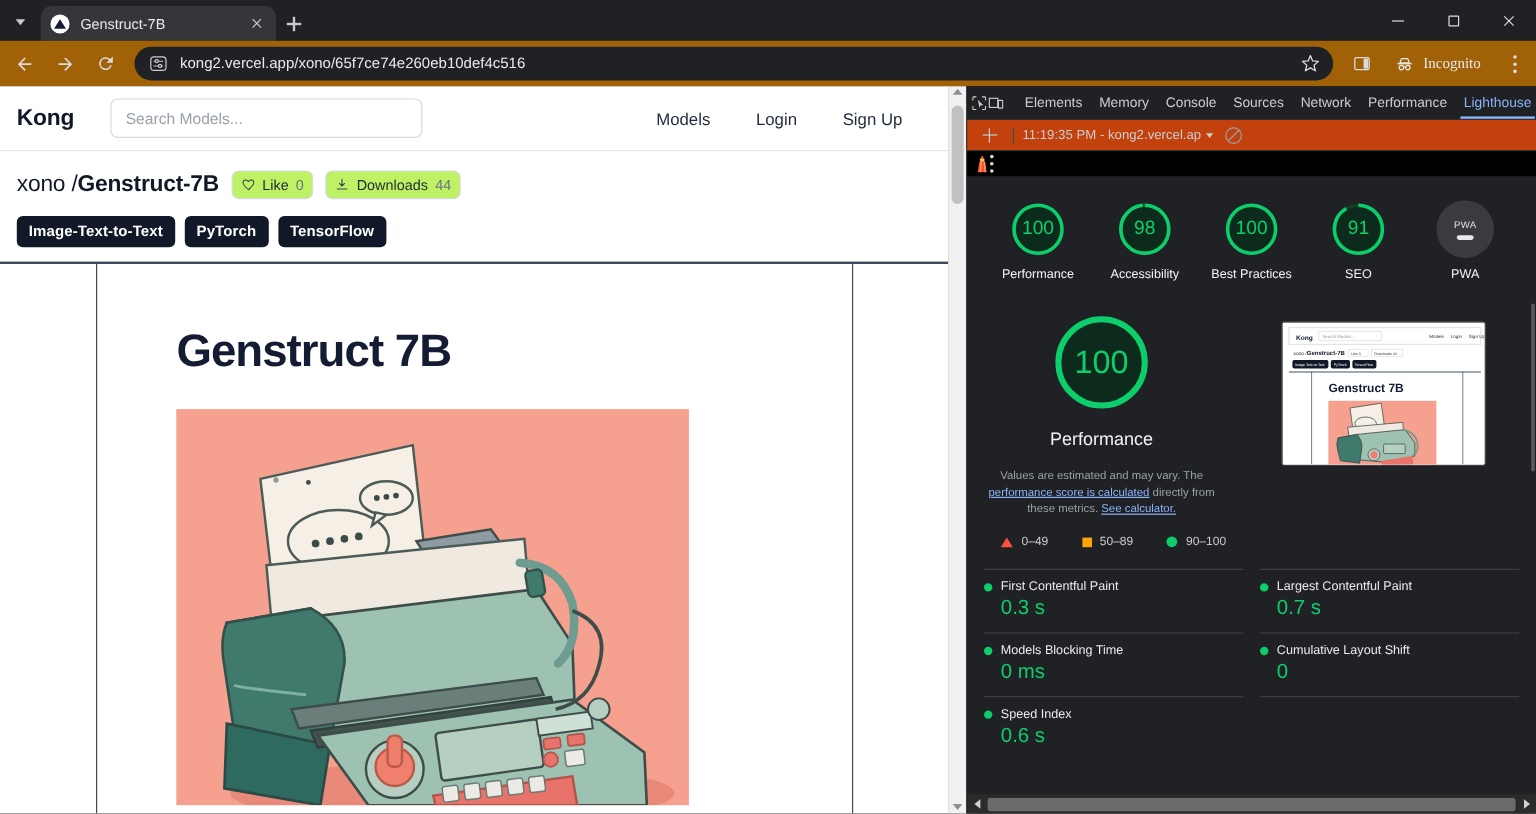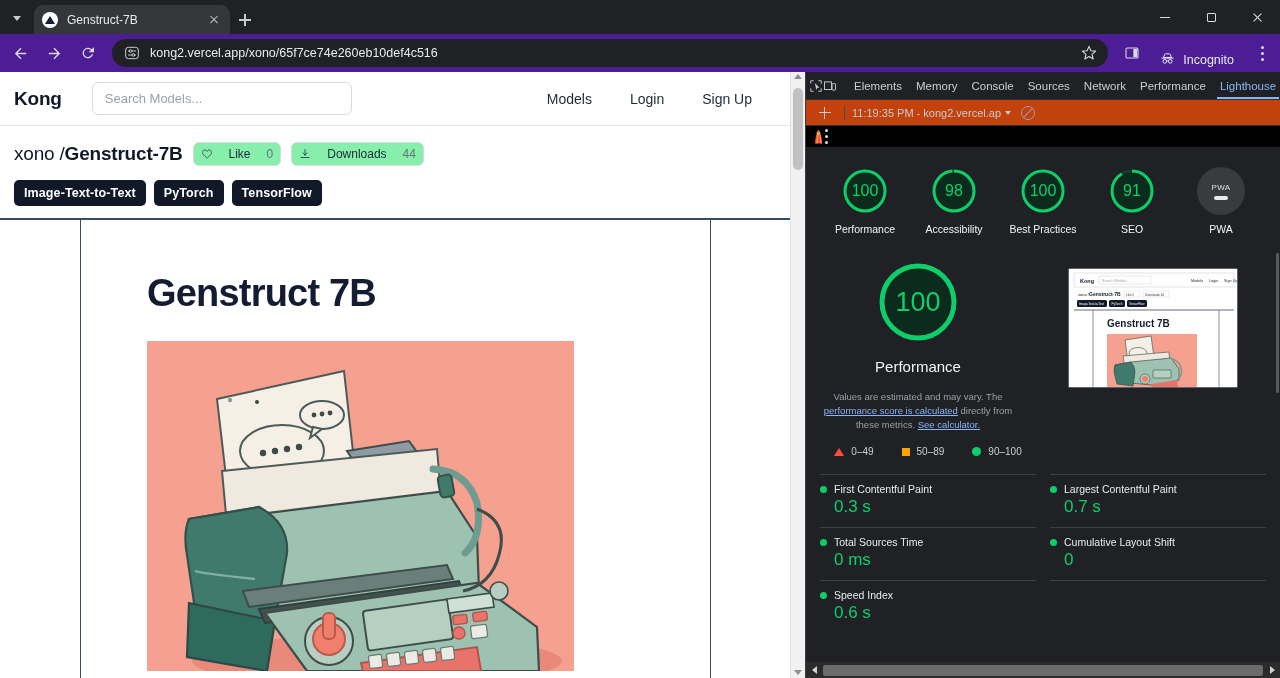--- a/index.html
+++ b/index.html
@@ -66,43 +66,43 @@
   .wb-max { width: 9px; height: 9px; border: 1px solid #dadce0; border-radius: 1px; }
   .wb-cls { width: 11px; height: 11px; position: relative; }
   .wb-cls::before, .wb-cls::after {
     content: ""; position: absolute; left: 0; top: 5px; width: 11px; height: 1px; background: #dadce0;
   }
   .wb-cls::before { transform: rotate(45deg); }
   .wb-cls::after  { transform: rotate(-45deg); }
 
   .chrome-toolbar {
     position: absolute; left: 0; top: 34px; width: 1280px; height: 38px;
-    background: #4c1d95; display: flex; align-items: center;
+    background: #a16207; display: flex; align-items: center;
   }
   .nav-btn {
     width: 28px; height: 28px; margin-left: 6px; border-radius: 50%;
     display: flex; align-items: center; justify-content: center; flex: 0 0 28px;
   }
   .nav-btn svg { display: block; }
   .omnibox {
     flex: 1; height: 28px; margin: 0 8px 0 10px; background: #202124;
     border-radius: 14px; display: flex; align-items: center; padding: 0 6px 0 12px;
     min-width: 0;
   }
   .omni-icon { width: 16px; height: 16px; flex: 0 0 16px; }
   .omni-url {
     flex: 1; margin-left: 10px; color: #e8eaed; font-size: 12.5px;
     white-space: nowrap; overflow: hidden; text-overflow: ellipsis;
   }
   .omni-star { width: 26px; height: 26px; display: flex; align-items: center; justify-content: center; flex: 0 0 26px; border-radius: 50%; }
   .tb-right { display: flex; align-items: center; padding-right: 4px; }
   .tb-icon { width: 28px; height: 28px; border-radius: 50%; display: flex; align-items: center; justify-content: center; margin-left: 2px; }
   .incognito-pill {
-    display: flex; align-items: flex-end; gap: 7px; height: 28px; padding: 0 12px 0 9px;
-    border-radius: 14px; margin-left: 4px; color: #e8eaed; font-size: 12.5px;
+    display: flex; align-items: center; gap: 7px; height: 28px; padding: 0 12px 0 9px;
+    border-radius: 14px; margin-left: 4px; color: #e8eaed; font-size: 12.5px; font-family: Liberation Serif, serif;
   }
   .dots-v { width: 3px; height: 15px; display: flex; flex-direction: column; justify-content: space-between; }
   .dots-v i { width: 3px; height: 3px; border-radius: 50%; background: #dadce0; display: block; }
 
   
   .viewport {
     position: absolute; left: 0; top: 72px; width: 805px; height: 606px;
     background: #ffffff; overflow: hidden;
   }
   .page-scroll {
@@ -141,22 +141,22 @@
   }
   .search-box span { color: #9aa0ab; font-size: 13px; }
   .site-nav { margin-left: auto; display: flex; align-items: center; gap: 38px; }
   .site-nav a { color: #1e293b; font-size: 14px; text-decoration: none; }
 
   .model-head { padding: 16px 14px 12px 14px; }
   .mh-row1 { display: flex; align-items: center; gap: 10px; }
   .mh-title { font-size: 19px; color: #111827; letter-spacing: -0.2px; }
   .mh-title b { font-weight: 700; }
   .pill {
-    display: inline-flex; align-items: center; gap: 16px; height: 24px;
-    border: 1px solid #d7dae0; border-radius: 6px; background: #86efac;
+    display: inline-flex; align-items: center; gap: 6px; height: 24px;
+    border: 1px solid #d7dae0; border-radius: 6px; background: #bef264;
     padding: 0 7px; font-size: 12px; color: #1f2937;
   }
   .pill .count { color: #6b7280; }
   .tag-row { display: flex; gap: 8px; margin-top: 14px; }
   .tag {
     background: #111827; color: #fff; font-size: 12.5px; font-weight: 600;
     border-radius: 5px; padding: 6px 10px; letter-spacing: 0.1px;
   }
 
   .content-wrap {
@@ -689,21 +689,21 @@
               <div class="metric">
                 <div class="mrow">
                     <i class="mdot"></i>
                     <span class="mname">First Contentful Paint</span>
                   </div>
                 <div class="mval">0.3 s</div>
               </div>
               <div class="metric">
                 <div class="mrow">
                     <i class="mdot"></i>
-                    <span class="mname">Total Sources Time</span>
+                    <span class="mname">Models Blocking Time</span>
                   </div>
                 <div class="mval">0 ms</div>
               </div>
               <div class="metric">
                 <div class="mrow">
                     <i class="mdot"></i>
                     <span class="mname">Speed Index</span>
                   </div>
                 <div class="mval">0.6 s</div>
               </div>

